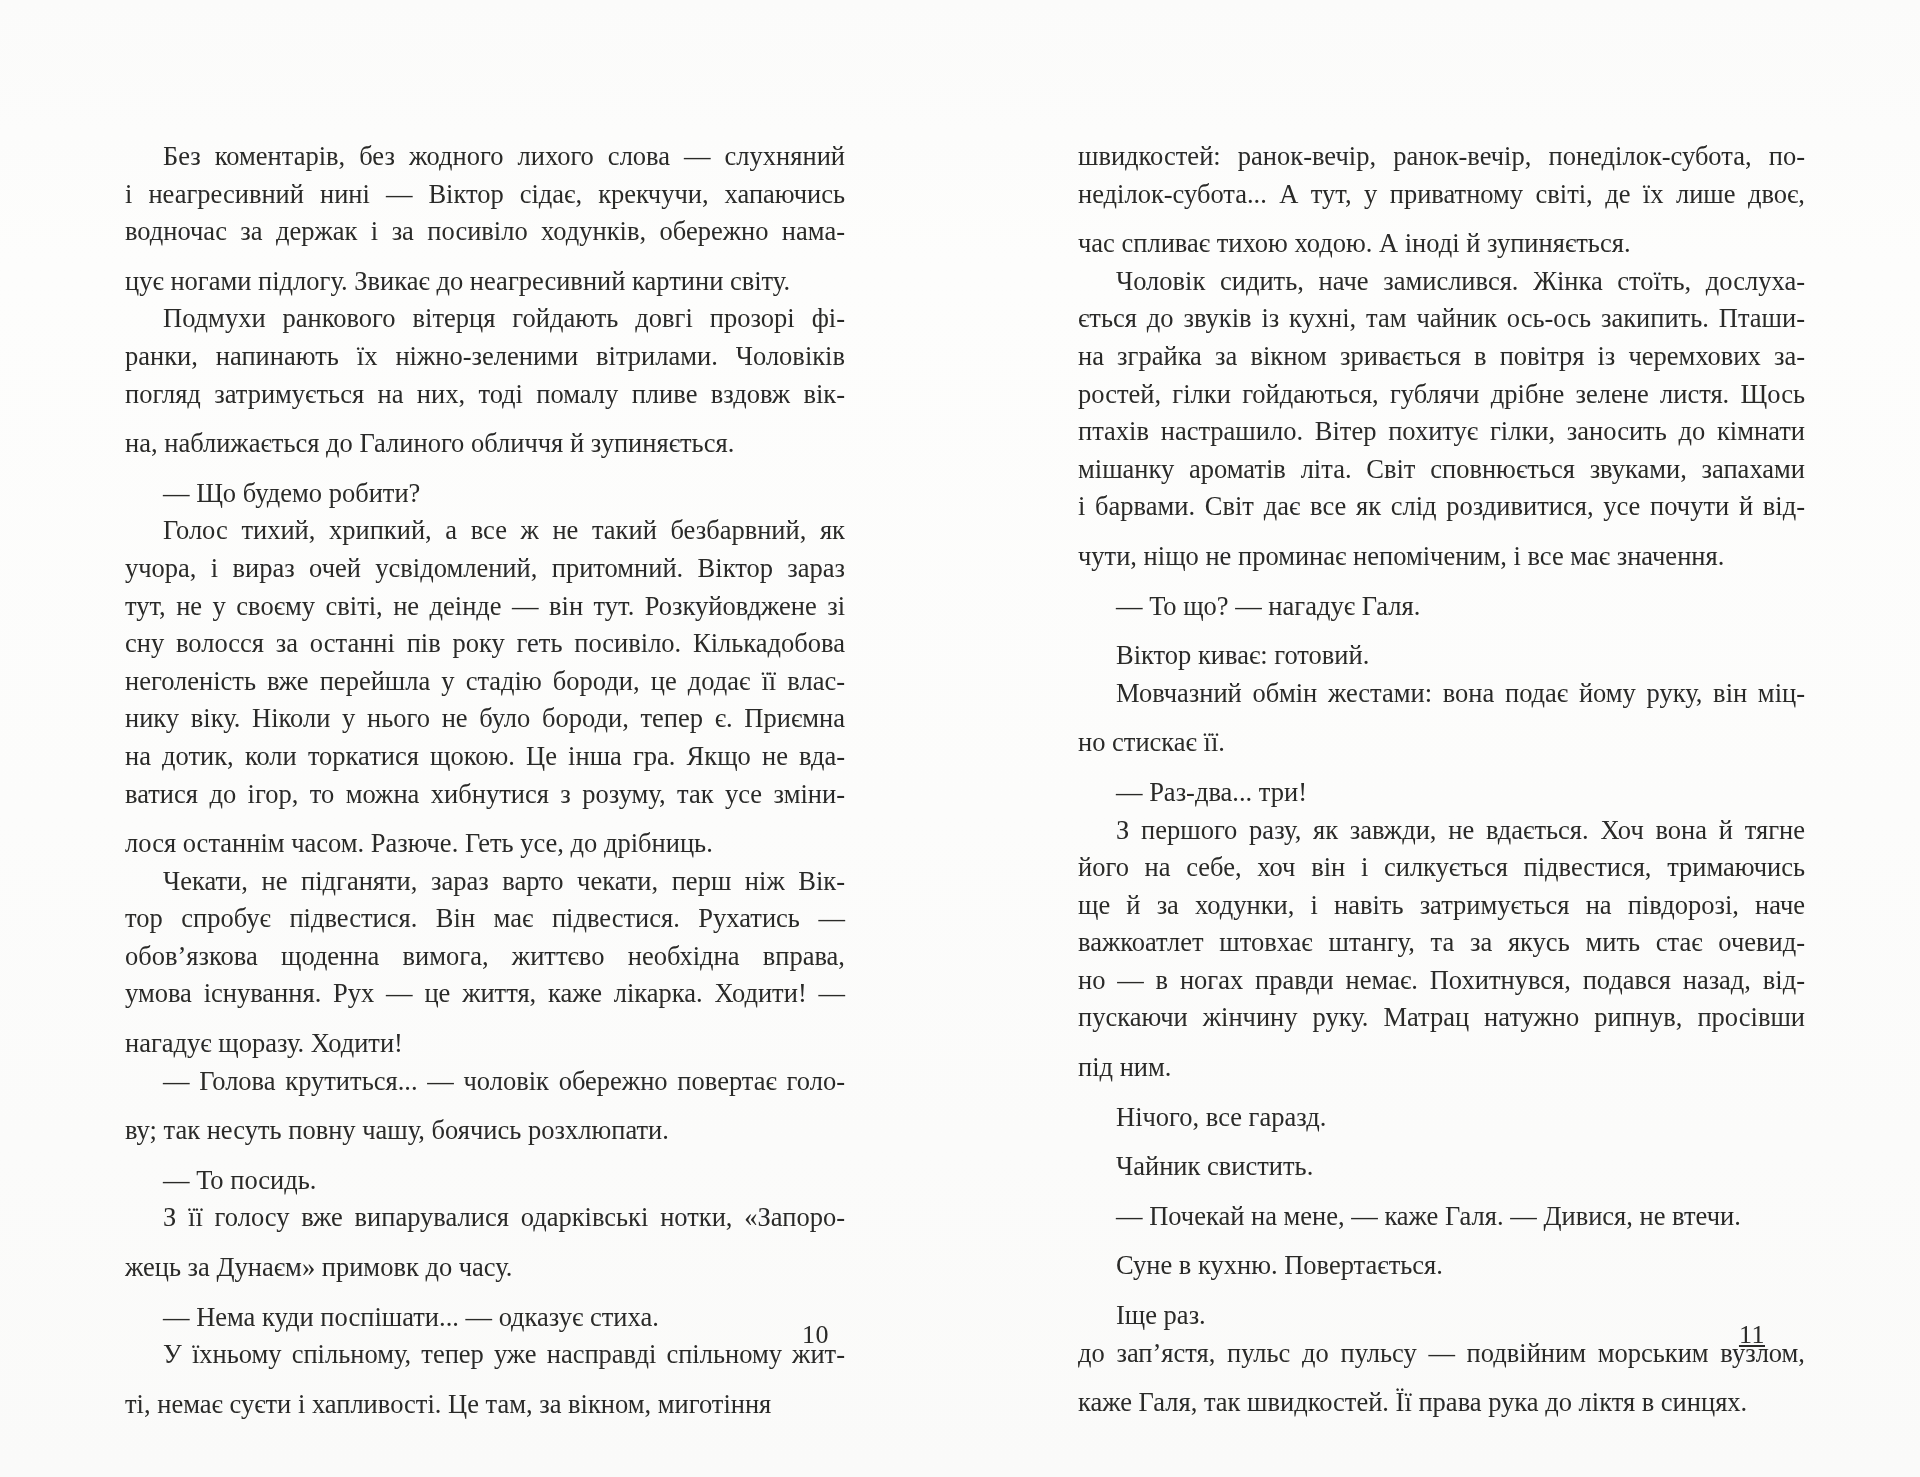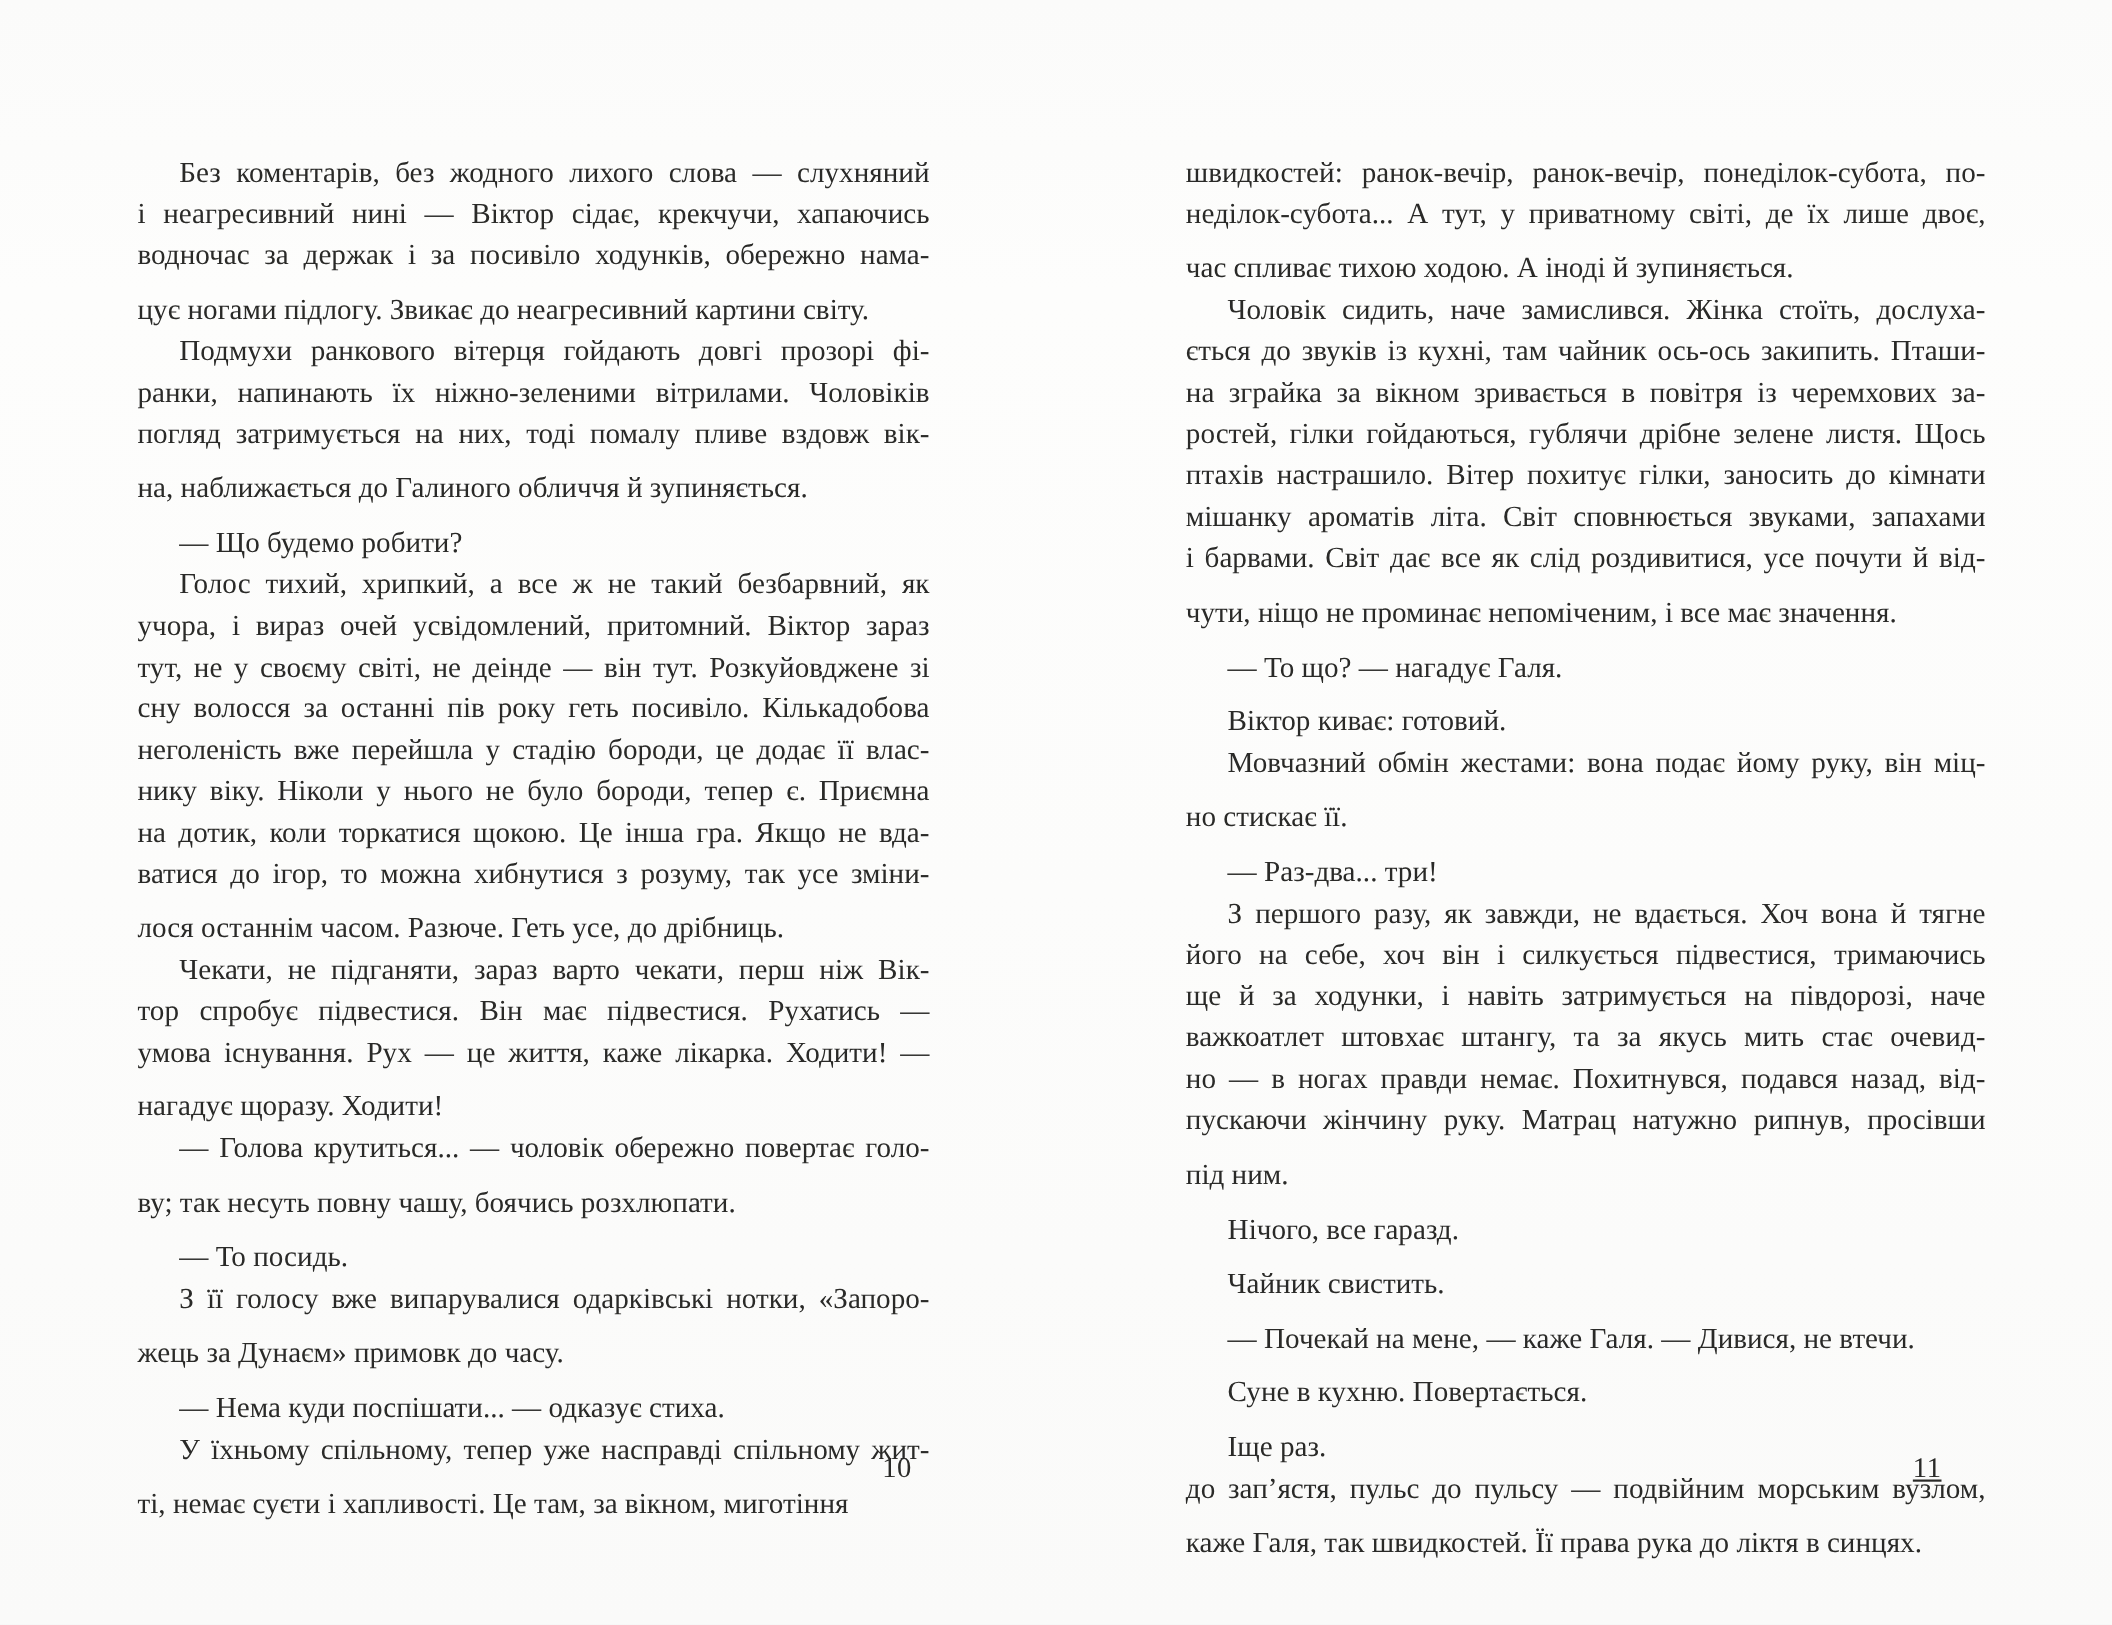--- a/index.html
+++ b/index.html
@@ -78,20 +78,21 @@
       <div class="line">учора, і вираз очей усвідомлений, притомний. Віктор зараз</div>
       <div class="line">тут, не у своєму світі, не деінде — він тут. Розкуйовджене зі</div>
       <div class="line">сну волосся за останні пів року геть посивіло. Кількадобова</div>
       <div class="line">неголеність вже перейшла у стадію бороди, це додає її влас-</div>
       <div class="line">нику віку. Ніколи у нього не було бороди, тепер є. Приємна</div>
       <div class="line">на дотик, коли торкатися щокою. Це інша гра. Якщо не вда-</div>
       <div class="line">ватися до ігор, то можна хибнутися з розуму, так усе зміни-</div>
       <div class="line last">лося останнім часом. Разюче. Геть усе, до дрібниць.</div>
       <div class="line indent">Чекати, не підганяти, зараз варто чекати, перш ніж Вік-</div>
       <div class="line">тор спробує підвестися. Він має підвестися. Рухатись —</div>
+      <div class="line">обов’язкова щоденна вимога, життєво необхідна вправа,</div>
       <div class="line">умова існування. Рух — це життя, каже лікарка. Ходити! —</div>
       <div class="line last">нагадує щоразу. Ходити!</div>
       <div class="line indent">— Голова крутиться... — чоловік обережно повертає голо-</div>
       <div class="line last">ву; так несуть повну чашу, боячись розхлюпати.</div>
       <div class="line last indent">— То посидь.</div>
       <div class="line indent">З її голосу вже випарувалися одарківські нотки, «Запоро-</div>
       <div class="line last">жець за Дунаєм» примовк до часу.</div>
       <div class="line last indent">— Нема куди поспішати... — одказує стиха.</div>
       <div class="line indent">У їхньому спільному, тепер уже насправді спільному жит-</div>
       <div class="line last">ті, немає суєти і хапливості. Це там, за вікном, миготіння</div>

